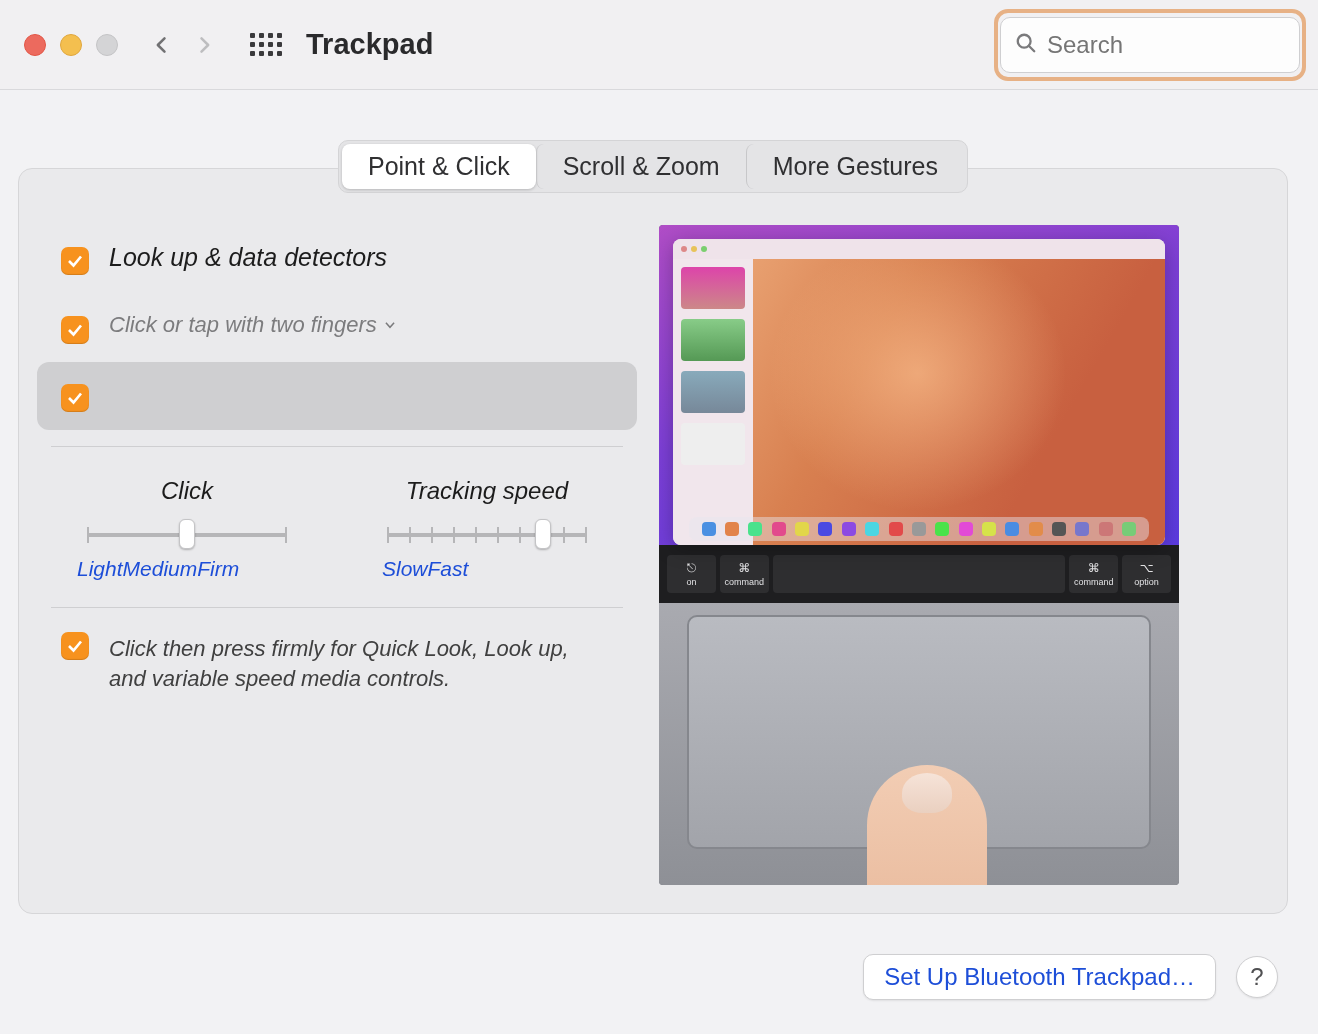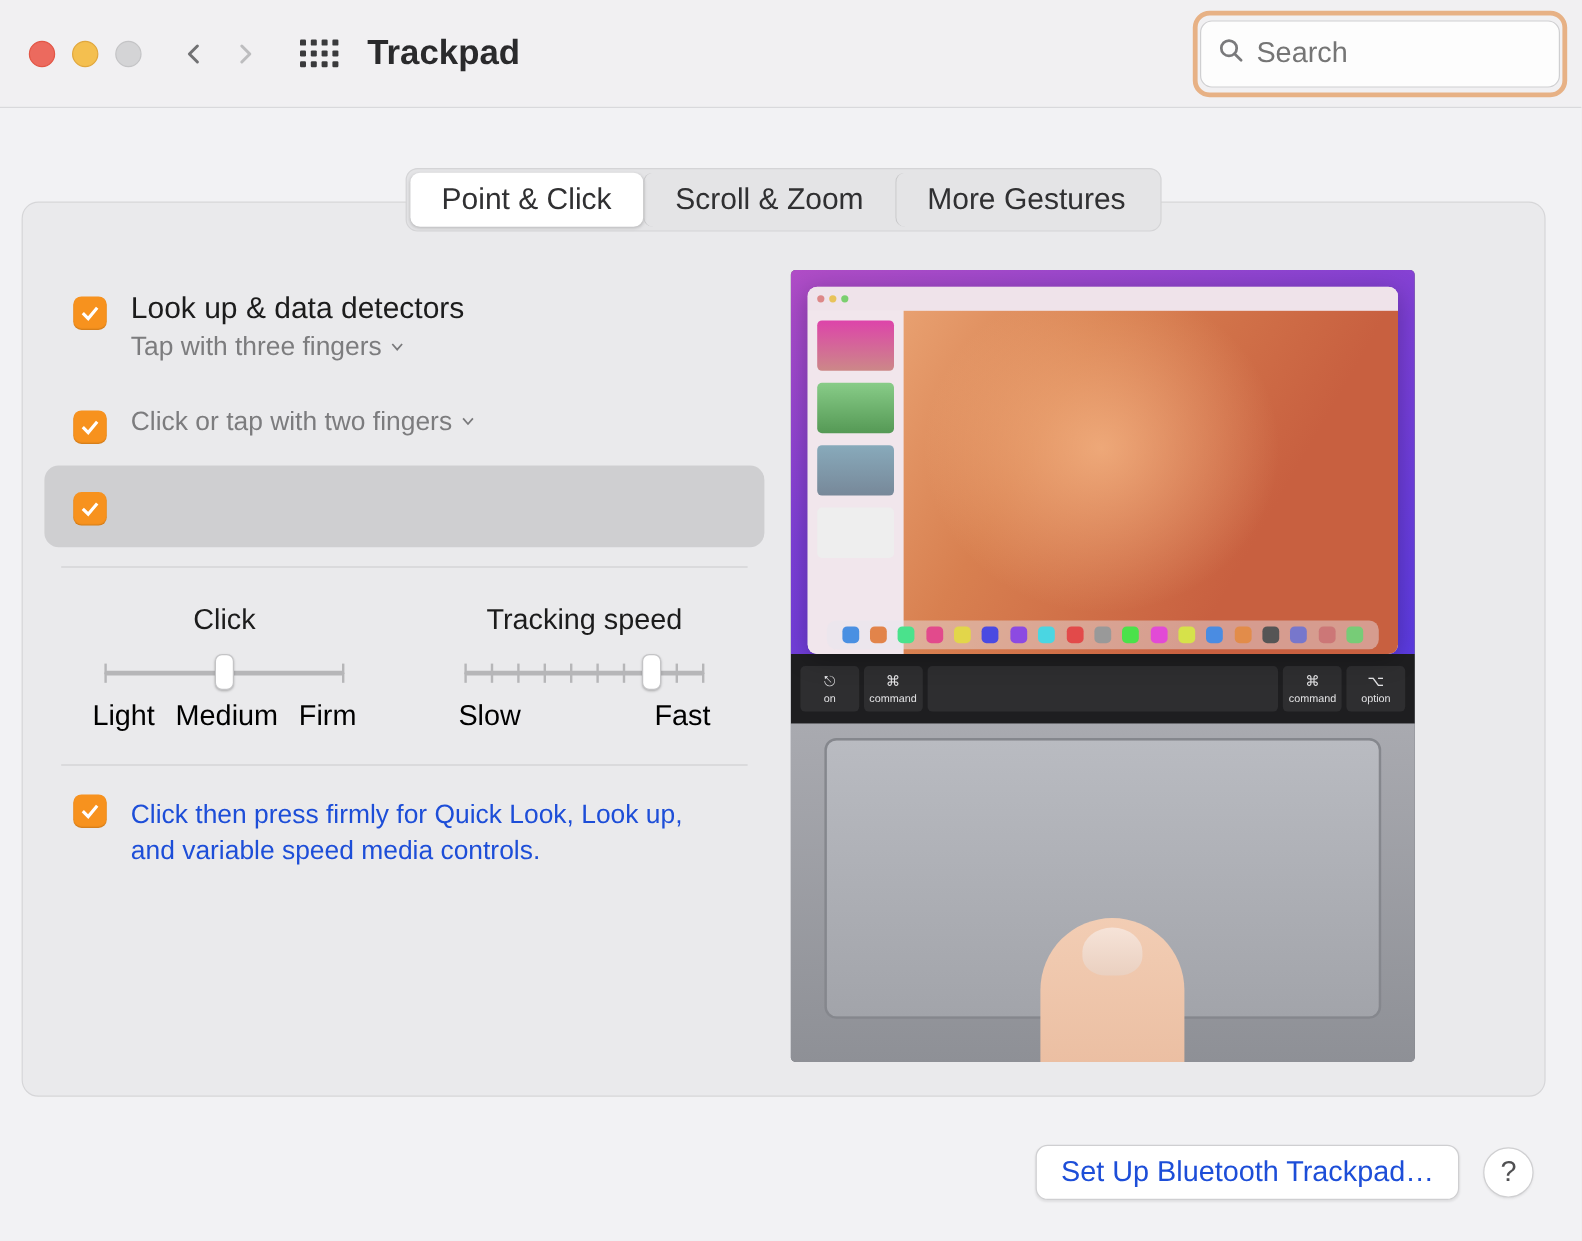--- a/index.html
+++ b/index.html
@@ -33,21 +33,21 @@
 
   
   .main { padding: 50px 30px 0 18px; position: relative; }
   .segment { display: flex; justify-content: center; margin-bottom: -25px; position: relative; z-index: 2;}
   .segment-inner { display:flex; background:#e4e4e6; border-radius:10px; padding:3px; border:1px solid #d4d4d6;}
   .seg { padding: 8px 26px; font-size: 25px; border:none; background:transparent; border-radius:8px; color:#303032;}
   .seg.active { background:#fff; box-shadow:0 1px 3px rgba(0,0,0,.2);}
   .seg.sep { border-left:1px solid #c7c7c9;}
 
   .panel { background:#eaeaec; border:1px solid #d6d6d8; border-radius:14px; padding:56px 18px 28px 18px; display:flex; gap:22px;}
-  .left { flex:0 0 600px; }
+  .left { flex:0 0 600px;font-style:italic; }
   .right { flex:1; }
 
   .option { display:flex; align-items:flex-start; gap:20px; padding:18px 24px; border-radius:12px;}
   .option.selected { background:#cfcfd1; }
   .chk { flex:0 0 28px; width:28px; height:28px; border-radius:7px; background:#f7921e; display:flex; align-items:center; justify-content:center; margin-top:4px; box-shadow: inset 0 -1px 1px rgba(0,0,0,.15);}
   .chk svg { width:18px; height:18px; stroke:#fff; stroke-width:3.5; fill:none;}
   .opt-title { font-size:25px; font-weight:500; color:#1c1c1c; margin-bottom:4px;}
   .opt-sub { font-size:22px; color:#7c7c7e; display:flex; align-items:center; gap:6px;}
   .chev { display:inline-flex; }
   .chev svg{width:14px;height:14px;stroke:#7a7a7c;stroke-width:2.5;fill:none;}
@@ -55,25 +55,25 @@
   .hr { height:1px; background:#cfcfd1; margin:16px 14px;}
 
   .sliders { display:flex; gap:60px; padding: 14px 30px 10px 30px; }
   .slider-col { flex:1; display:flex; flex-direction:column; align-items:center;}
   .slider-title { font-size:24px; margin-bottom:20px;}
   .slider { position:relative; width:200px; height:20px; margin-bottom:12px;}
   .track { position:absolute; top:8px; left:0; right:0; height:4px; background:#b6b6b8; border-radius:2px;}
   .ticks { position:absolute; top:2px; left:0; right:0; display:flex; justify-content:space-between;}
   .ticks span{width:2px;height:16px;background:#b6b6b8;}
   .knob { position:absolute; top:-6px; width:16px; height:30px; background:#fff; border:1px solid #c4c4c6; border-radius:6px; box-shadow:0 1px 2px rgba(0,0,0,.25);}
-  .slider-labels{display:flex;justify-content:space-between;width:220px;font-size:24px;color:#000000;}
+  .slider-labels{display:flex;justify-content:flex-start;width:220px;font-size:21px;color:#1d4ed8;}
   .slider-labels.three span:nth-child(2){text-align:center;}
 
   .force { padding: 4px 24px 0 24px; display:flex; gap:20px; align-items:flex-start;}
-  .force .desc { font-size:22px; color:#1d4ed8; max-width:480px; line-height:1.35; margin-top:6px;}
+  .force .desc { font-size:22px; color:#404040; max-width:480px; line-height:1.35; margin-top:6px;}
 
   
   .preview { width:520px; height:660px; border-radius:4px; overflow:hidden; background:#6a6d74; position:relative;}
   .screen { height:320px; background:linear-gradient(160deg,#b04dc6 0%, #7c3fd6 45%, #5b3be0 100%); position:relative;}
   .pwin { position:absolute; top:14px; left:14px; right:14px; bottom:0; background:#f5eef2; border-radius:8px; overflow:hidden; box-shadow:0 4px 20px rgba(0,0,0,.25);}
   .pwin-top{height:20px;background:#efe3ea;display:flex;align-items:center;gap:4px;padding-left:8px;}
   .pwin-top i{width:6px;height:6px;border-radius:50%;background:#d88;}
   .pwin-top i:nth-child(2){background:#e8c35a;}
   .pwin-top i:nth-child(3){background:#7bcf6f;}
   .pwin-body{display:flex;height:calc(100% - 20px);}
@@ -164,28 +164,20 @@
   <div class="panel">
     <div class="left">
       <div class="option">
         <div class="chk">
               <svg viewBox="0 0 24 24">
                 <polyline points="4 12 10 18 20 6"></polyline>
               </svg>
             </div>
         <div>
           <div class="opt-title">Look up &amp; data detectors</div>
-          <div class="opt-sub">
-            <span>Tap with three fingers</span>
-            <span class="chev">
-                  <svg viewBox="0 0 24 24">
-                    <polyline points="5 8 12 16 19 8"></polyline>
-                  </svg>
-                </span>
-          </div>
         </div>
       </div>
 
       <div class="option">
         <div class="chk">
               <svg viewBox="0 0 24 24">
                 <polyline points="4 12 10 18 20 6"></polyline>
               </svg>
             </div>
         <div>

